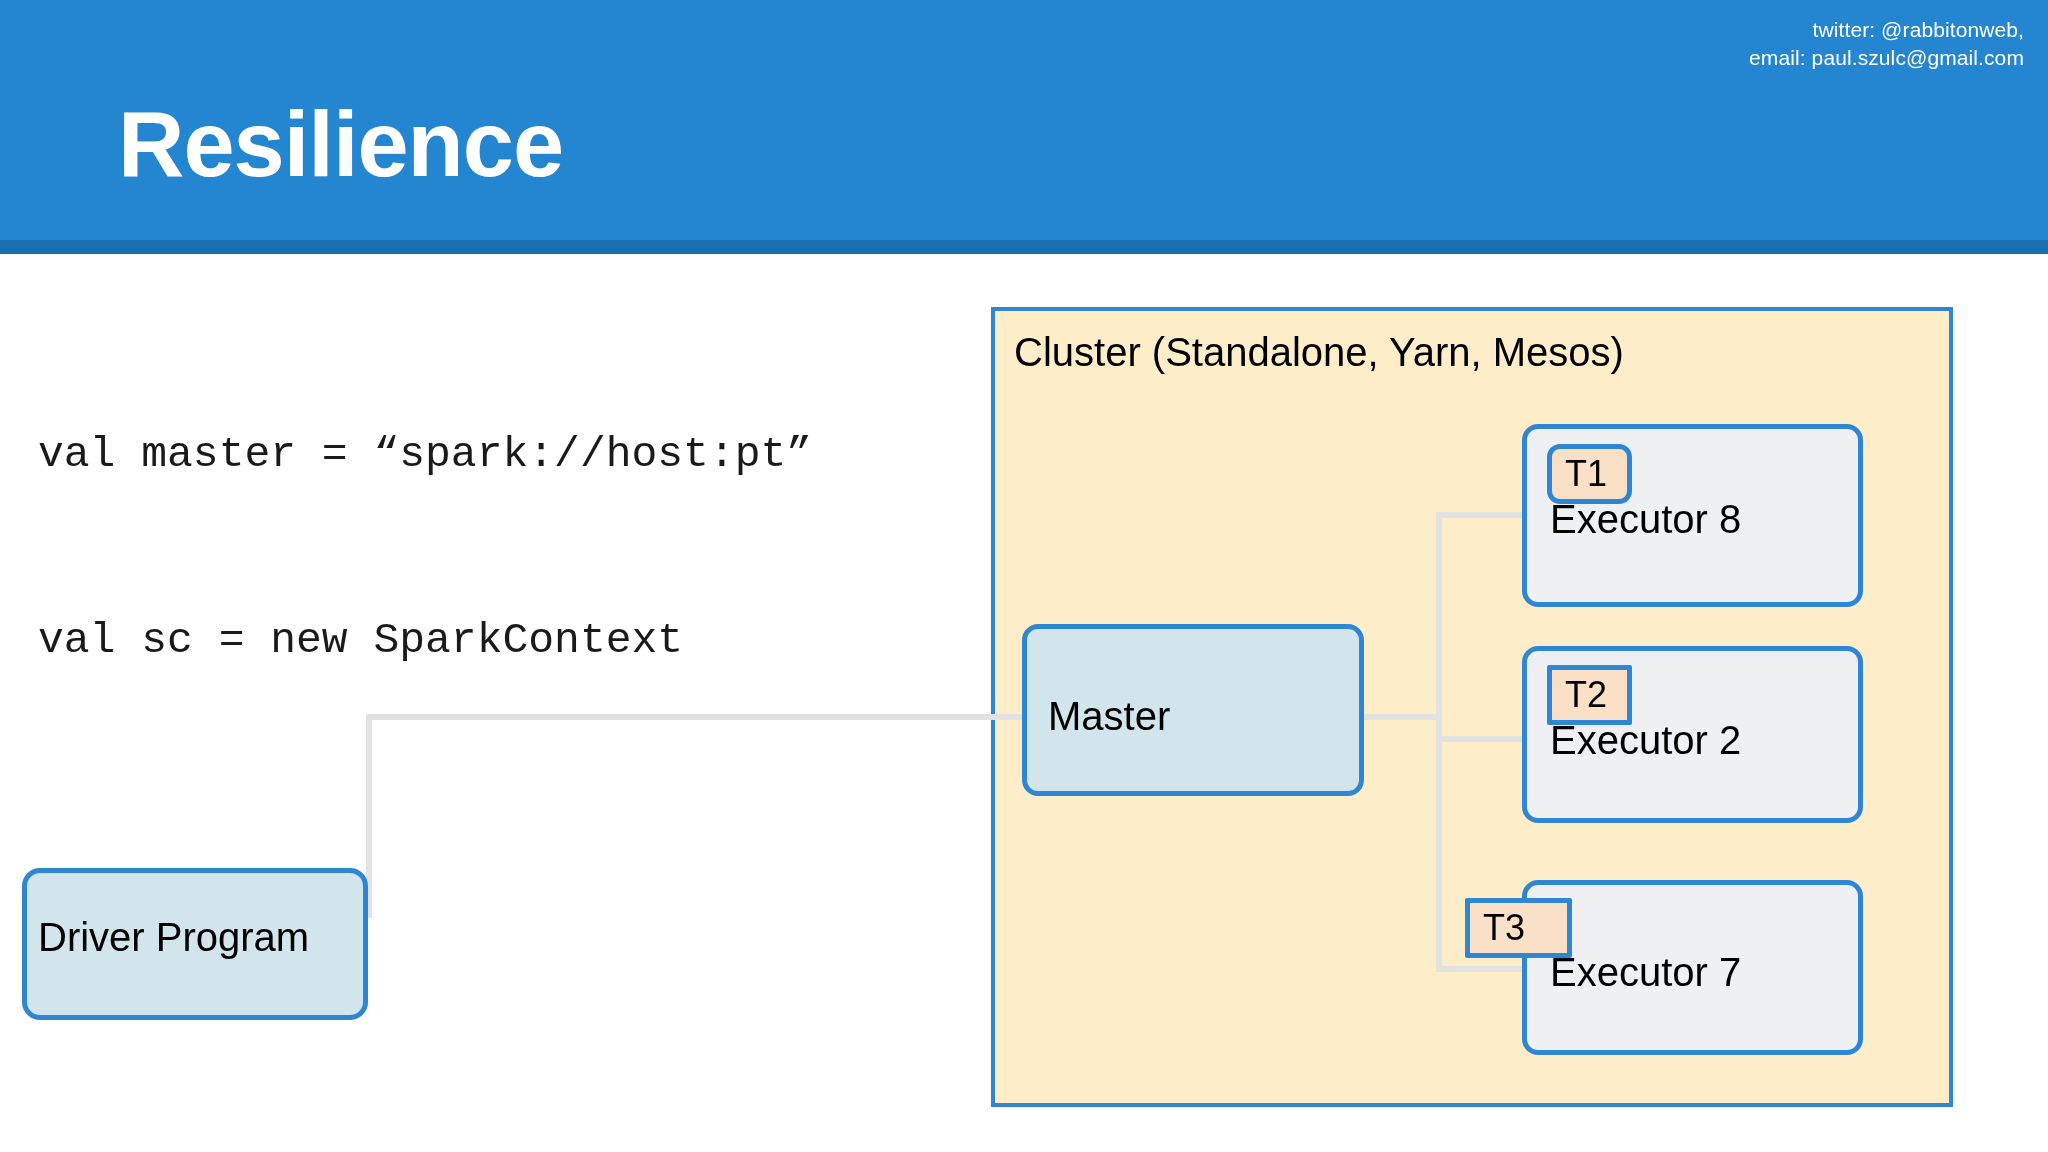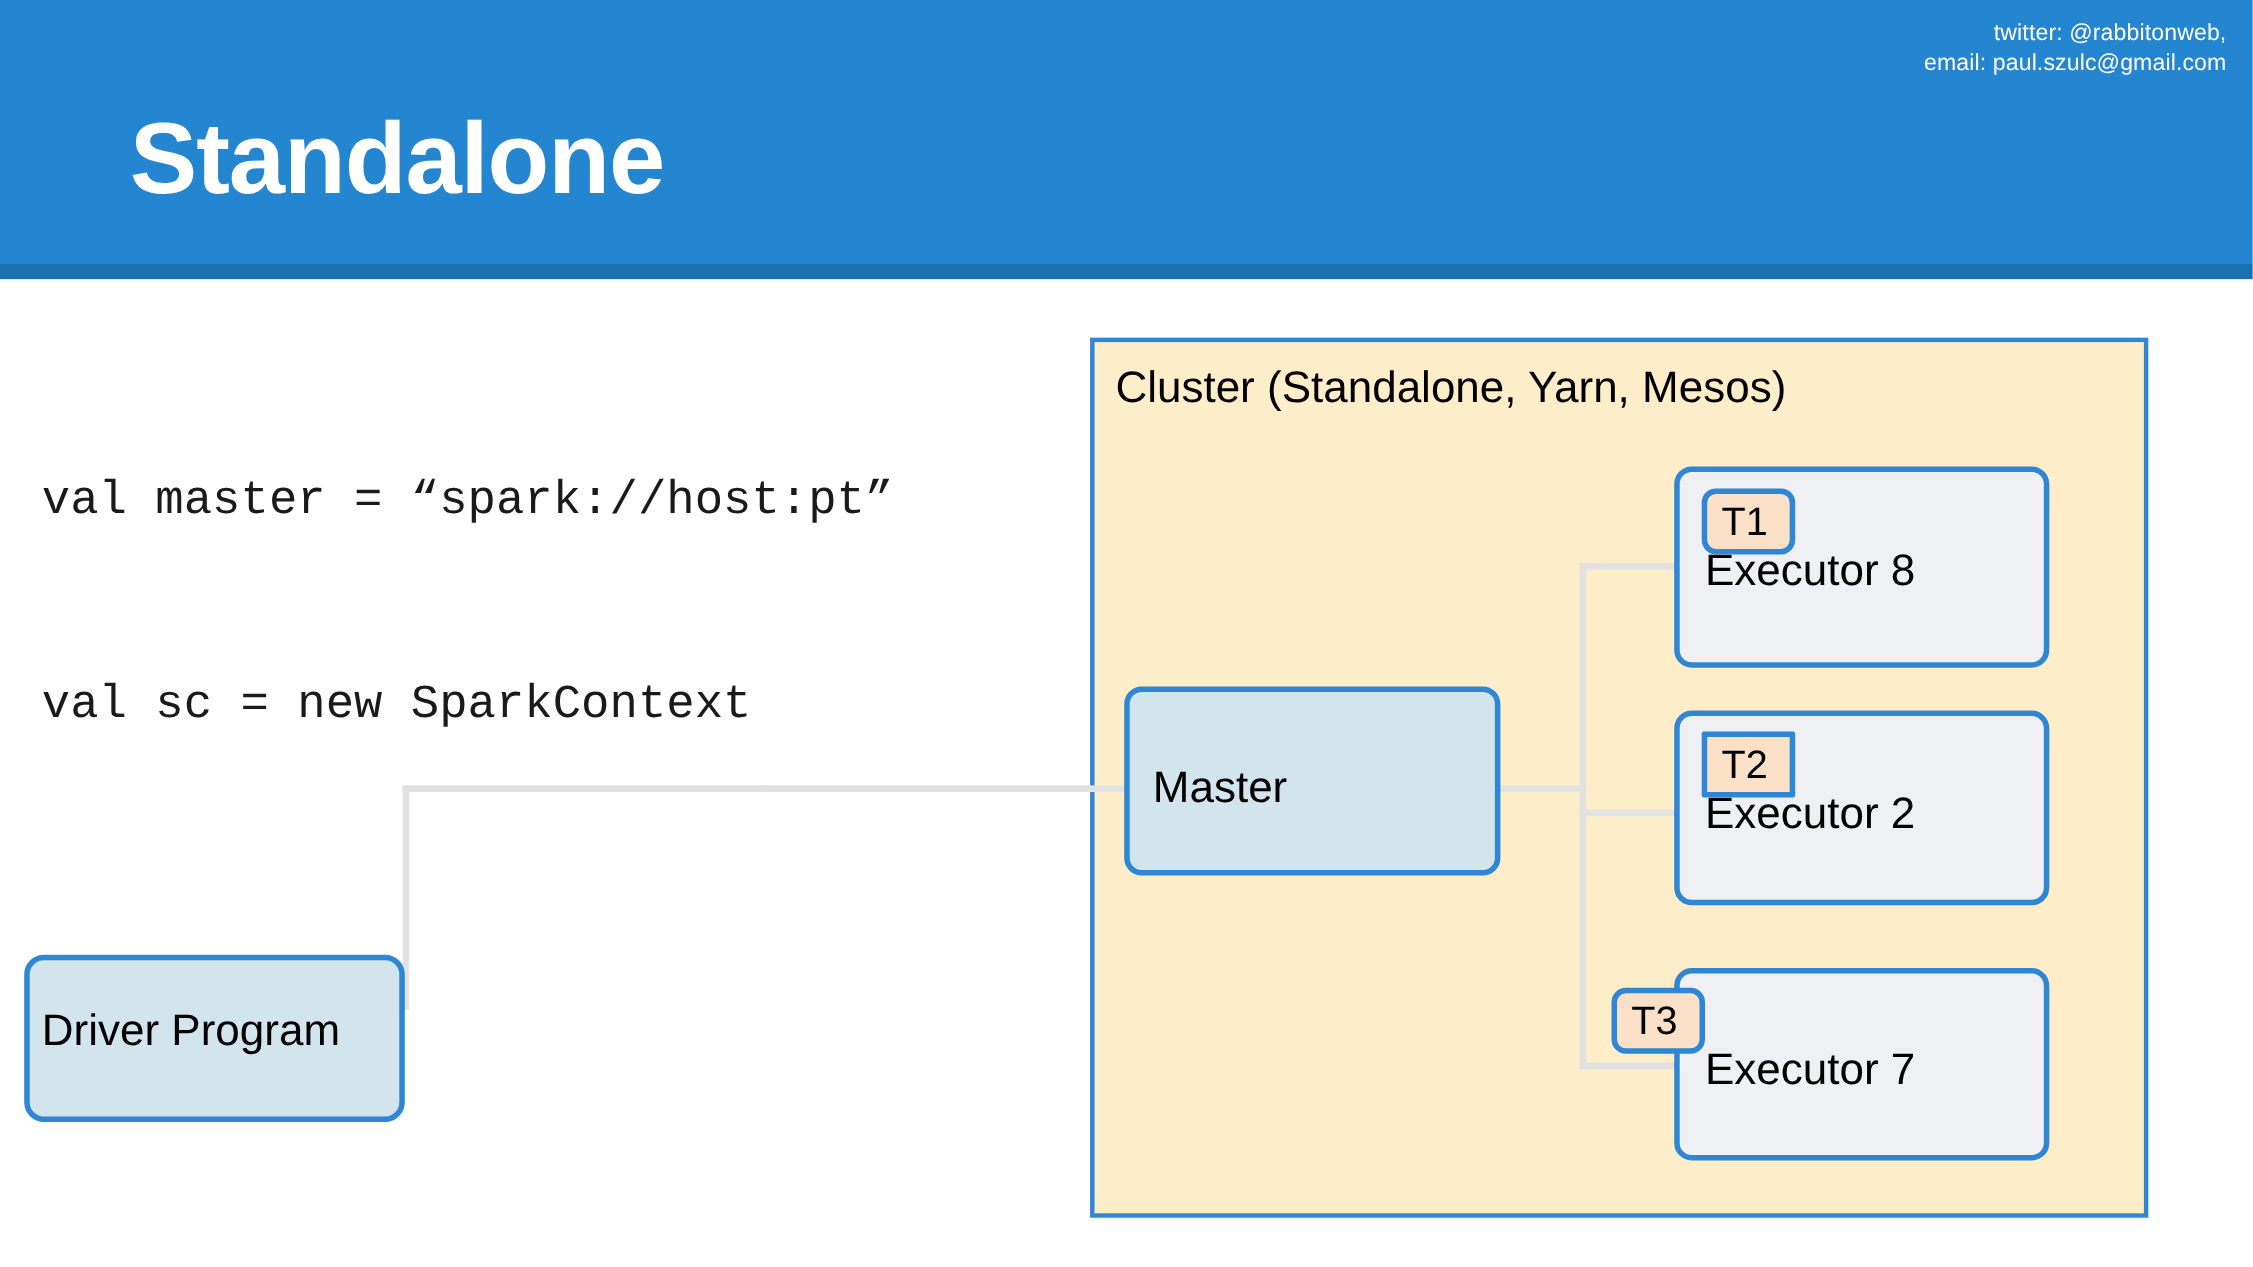--- a/index.html
+++ b/index.html
@@ -170,21 +170,21 @@
 
 <div id="header-band"></div>
 <div id="header-underline"></div>
 <div id="header-gap"></div>
 
 <div id="contact-block">
   <div>twitter: @rabbitonweb,</div>
   <div>email: paul.szulc@gmail.com</div>
 </div>
 
-<div id="slide-title">Standalone</div>
+<div id="slide-title">Resilience</div>
 
 <div id="code-block">
   <div class="code-line">val master = “spark://host:pt”</div>
   <div class="code-line">val sc = new SparkContext</div>
   
   
   
   
   
 </div>
@@ -211,17 +211,17 @@
 
 <div class="node node-exec" style="left:1522px; top:424px; width:341px; height:183px;"></div>
 <div class="task-tag" style="left:1547px; top:444px; width:85px; height:60px;border-radius:13px;">T1</div>
 <div class="node-label" style="left:1550px; top:497px; z-index:4;">Executor 8</div>
 
 <div class="node node-exec" style="left:1522px; top:646px; width:341px; height:177px;"></div>
 <div class="task-tag" style="left:1547px; top:665px; width:85px; height:60px;">T2</div>
 <div class="node-label" style="left:1550px; top:718px; z-index:4;">Executor 2</div>
 
 <div class="node node-exec" style="left:1522px; top:880px; width:341px; height:175px;"></div>
-<div class="task-tag" style="left:1465px; top:898px; width:85px; height:60px;border-radius:13px;">T3</div>
+<div class="task-tag" style="left:1465px; top:898px; width:107px; height:60px;">T3</div>
 <div class="node-label" style="left:1550px; top:950px; z-index:4;">Executor 7</div>
 
 <div id="driver-box"></div>
 <div id="driver-label">Driver Program</div>
 
 </body></html>

